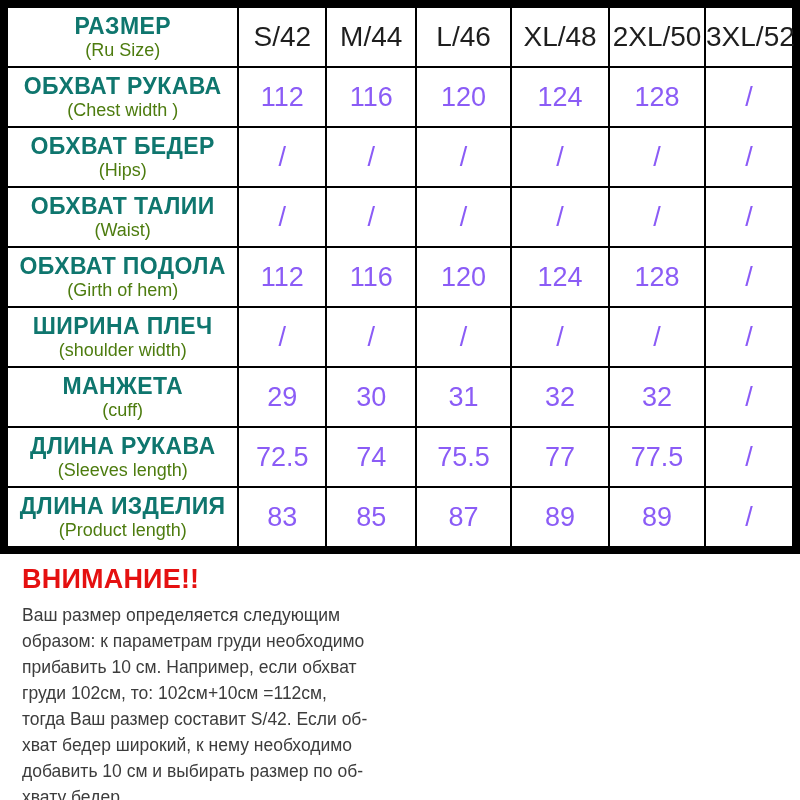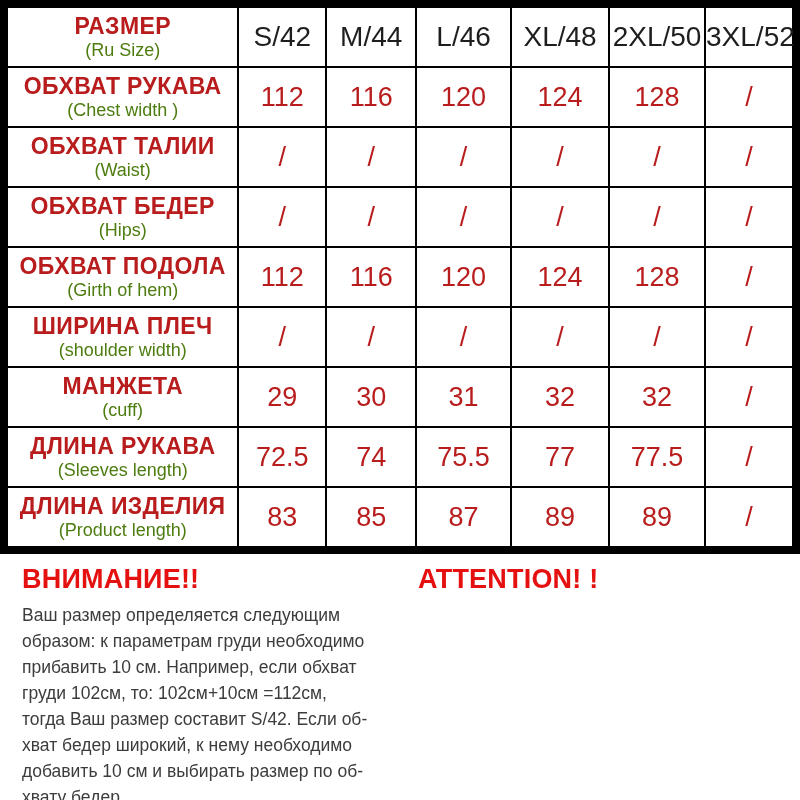--- a/index.html
+++ b/index.html
@@ -29,37 +29,37 @@
     text-align: center;
     vertical-align: middle;
     padding: 0;
     height: 58px;
     background: #fff;
   }
   .label-ru {
     font-weight: bold;
     font-size: 23px;
     letter-spacing: 0.4px;
-    color: #b91c1c;
+    color: #0f766e;
     line-height: 1.15;
   }
   .label-en {
     font-weight: normal;
     font-size: 18px;
     color: #4d7c0f;
     line-height: 1.15;
     margin-top: 1px;
   }
   td.size-cell {
     font-size: 28px;
     color: #1e1e1e;
   }
   td.value-cell {
     font-size: 27px;
-    color: #b91c1c;
+    color: #8b5cf6;
     border-radius: 24px;
   }
 
   
   .notes {
     position: relative;
     width: 800px;
     height: 240px;
     padding-left: 34px;
   }
@@ -120,34 +120,34 @@
         </th>
         <td class="value-cell">112</td>
         <td class="value-cell">116</td>
         <td class="value-cell">120</td>
         <td class="value-cell">124</td>
         <td class="value-cell">128</td>
         <td class="value-cell">/</td>
       </tr>
       <tr>
         <th>
+          <div class="label-ru">ОБХВАТ БЕДЕР</div>
+          <div class="label-en">(Hips)</div>
+        </th>
+        <td class="value-cell">/</td>
+        <td class="value-cell">/</td>
+        <td class="value-cell">/</td>
+        <td class="value-cell">/</td>
+        <td class="value-cell">/</td>
+        <td class="value-cell">/</td>
+      </tr>
+      <tr>
+        <th>
           <div class="label-ru">ОБХВАТ ТАЛИИ</div>
           <div class="label-en">(Waist)</div>
-        </th>
-        <td class="value-cell">/</td>
-        <td class="value-cell">/</td>
-        <td class="value-cell">/</td>
-        <td class="value-cell">/</td>
-        <td class="value-cell">/</td>
-        <td class="value-cell">/</td>
-      </tr>
-      <tr>
-        <th>
-          <div class="label-ru">ОБХВАТ БЕДЕР</div>
-          <div class="label-en">(Hips)</div>
         </th>
         <td class="value-cell">/</td>
         <td class="value-cell">/</td>
         <td class="value-cell">/</td>
         <td class="value-cell">/</td>
         <td class="value-cell">/</td>
         <td class="value-cell">/</td>
       </tr>
       <tr>
         <th>
@@ -218,15 +218,14 @@
     <p class="note-body">Ваш размер определяется следующим
 образом: к параметрам груди необходимо
 прибавить 10 см. Например, если обхват
 груди 102см, то: 102см+10см =112см,
 тогда Ваш размер составит S/42. Если об-
 хват бедер широкий, к нему необходимо
 добавить 10 см и выбирать размер по об-
 хвату бедер.</p>
   </div>
   <div class="note note-en">
-    <p class="note-heading" style="color: rgb(229, 16, 16);">ATTENTION! !</p>
   </div>
 </div>
 
 </body></html>

